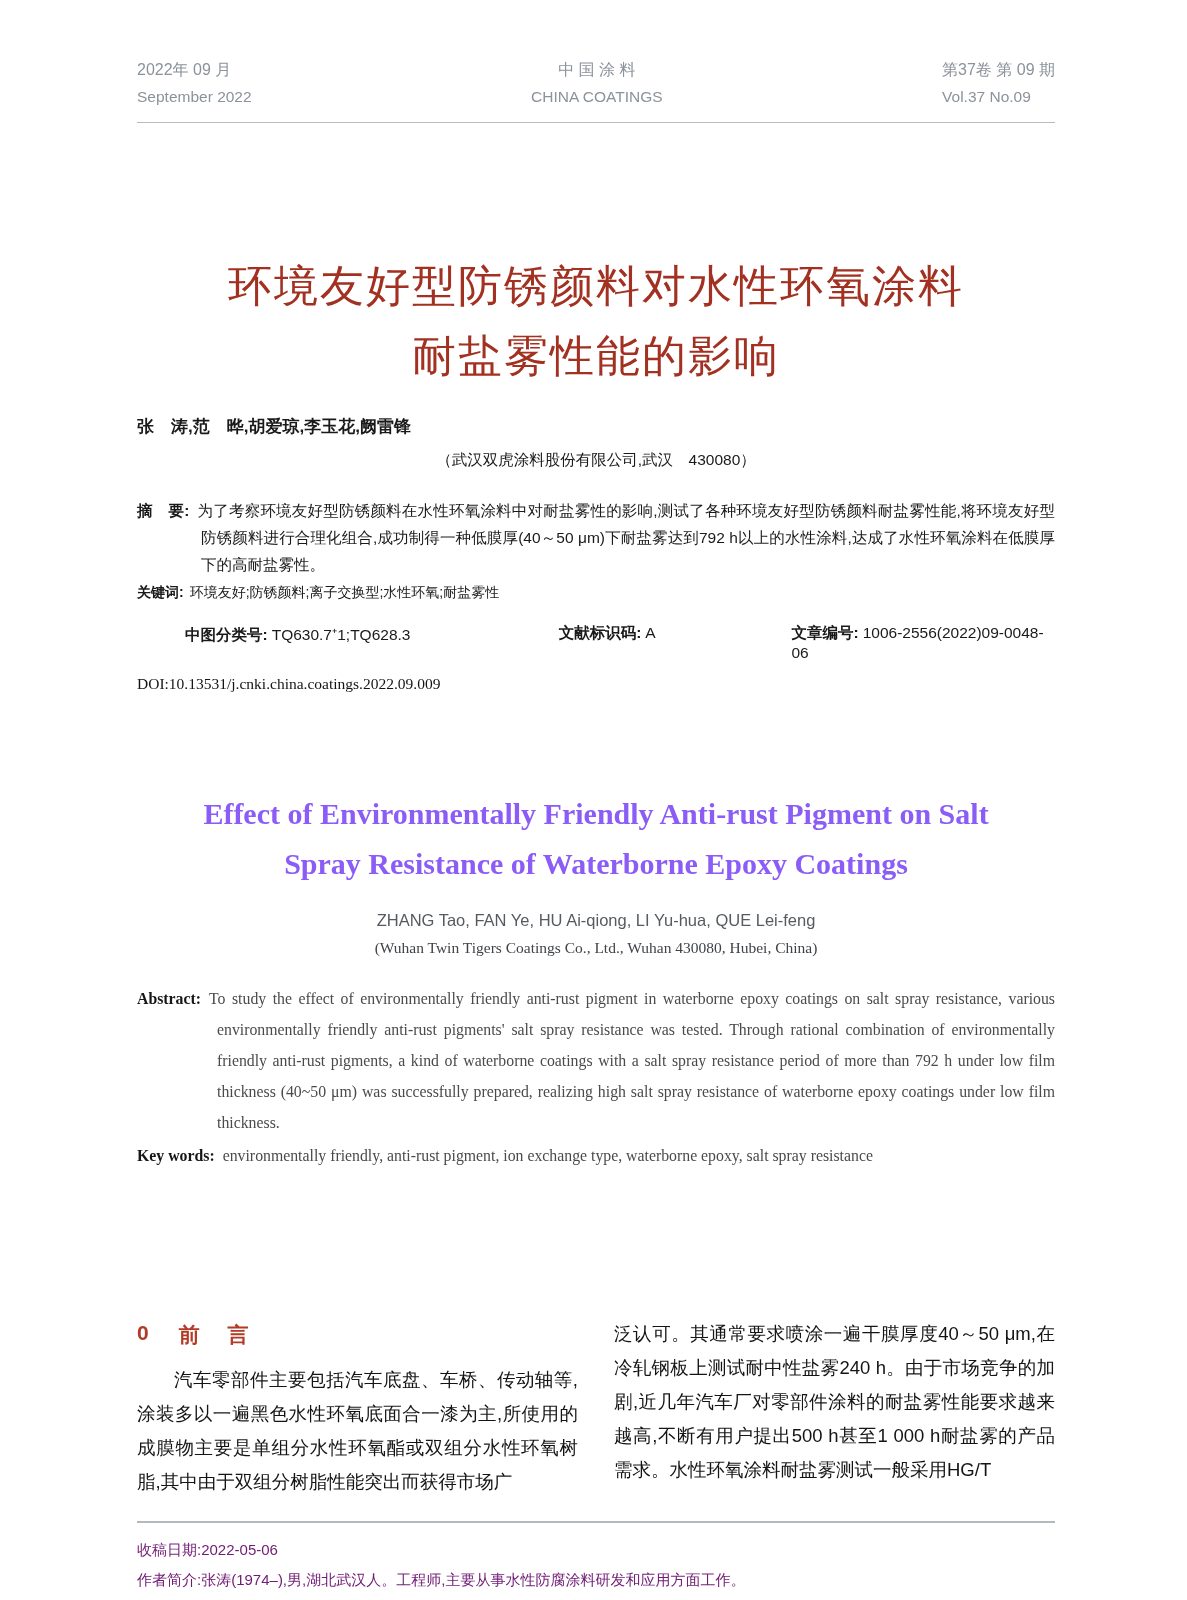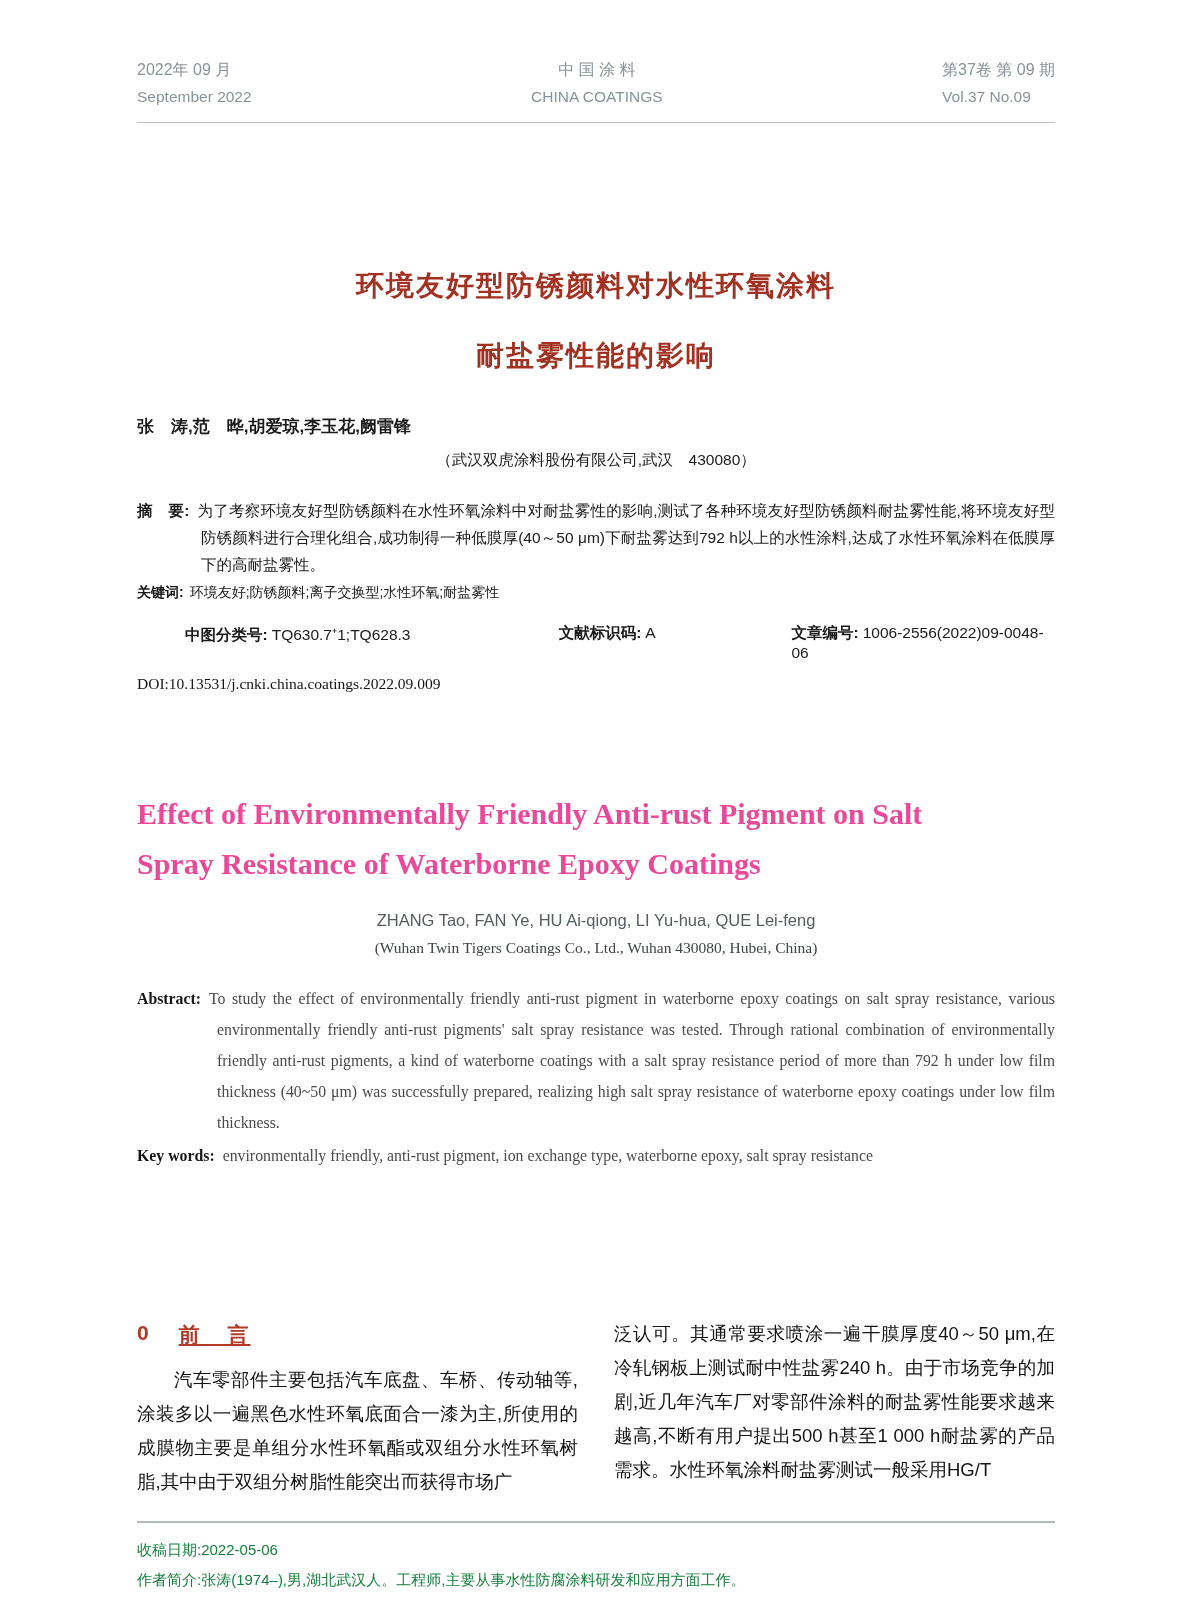--- a/index.html
+++ b/index.html
@@ -8,61 +8,61 @@
   .page { width:1187px; height:1600px; padding:56px 132px 0 137px; }
 
   
   .jheader { display:flex; justify-content:space-between; color:#8b929a; font-size:16px; line-height:27px; border-bottom:1px solid #b7bcc1; padding-bottom:12px; }
   .jheader .cell { display:flex; flex-direction:column; }
   .jheader .c-center { text-align:center; }
   .jheader .c-right { text-align:left; }
   .jheader .en { font-size:15.5px; }
 
   
-  .title-zh { margin-top:128px; text-align:center; color:#a23122; font-weight:700; font-size:28px; line-height:70px; letter-spacing:2px; }
+  .title-zh { margin-top:128px; text-align:center; color:#a23122; font-weight:400; font-size:44px; line-height:70px; letter-spacing:2px; }
   .authors-zh { margin-top:24px; font-size:17px; color:#1a1a1a; font-weight:bold; }
   .affil-zh { margin-top:12px; text-align:center; font-size:15.5px; color:#1a1a1a; }
 
   
   .zh-block { margin-top:26px; font-size:15.5px; line-height:27px; color:#1a1a1a; }
   .hang-zh { padding-left:64px; text-indent:-64px; text-align:justify; }
   .zh-block b, .meta-row b, .kw-zh b { font-weight:bold; }
   .zh-block b { margin-right:8px; }
   .kw-zh { margin-top:1px; font-size:14px; line-height:27px; }
   .kw-zh b { margin-right:6px; }
 
   .meta-row { margin-top:17px; display:flex; font-size:15.5px; color:#1a1a1a; }
   .meta-row .m1 { width:382px;margin-left:48px; }
   .meta-row .m2 { width:238px; }
   .meta-row b { margin-right:4px; }
   .doi { margin-top:13px; font-family:"Liberation Serif", serif; font-size:15.5px; color:#141414; }
 
   
-  .title-en { margin-top:96px; color:#ec4899; font-family:"Liberation Serif", serif; font-weight:bold; font-size:30px; line-height:50px; }
+  .title-en { margin-top:96px; text-align:center; color:#8b5cf6; font-family:"Liberation Serif", serif; font-weight:bold; font-size:30px; line-height:50px; }
   .authors-en { margin-top:22px; text-align:center; font-size:16.5px; color:#565b60; }
   .affil-en { margin-top:9px; text-align:center; font-family:"Liberation Serif", serif; font-size:15.5px; color:#3f4348; }
 
   
   .en-block { margin-top:26px; font-family:"Liberation Serif", serif; font-size:15.8px; line-height:31px; color:#4a4a4a; }
   .hang-en { padding-left:80px; text-indent:-80px; text-align:justify; }
   .en-block b { font-family:"Liberation Serif", serif; color:#161616; margin-right:8px; }
   .kw-en { margin-top:2px; }
 
   
   .columns { margin-top:146px; display:flex; gap:36px; }
   .col { flex:1 1 0; }
   .sec-head { color:#b23a26; font-size:21px; font-weight:bold; display:flex; margin-bottom:14px; margin-top:4px; }
   .sec-num { margin-right:30px; }
-  .sec-title { word-spacing:18px; letter-spacing:2px;text-decoration:underline; }
+  .sec-title { word-spacing:18px; letter-spacing:2px; }
   .body-par { font-size:18.5px; line-height:34px; text-align:justify; color:#141414; }
   .indent { text-indent:2em; }
 
   
   .footnote-rule { margin-top:22px; border-top:2px solid #b4b9bd; }
-  .footnotes { padding-top:12px; color:#15803d; font-size:15px; line-height:30px; }
+  .footnotes { padding-top:12px; color:#701a75; font-size:15px; line-height:30px; }
 </style>
 </head>
 <body>
 
 <div class="page">
 
   <div class="jheader">
     <div class="cell c-left">
       <span class="zh">2022年 09 月</span>
       <span class="en">September 2022</span>

